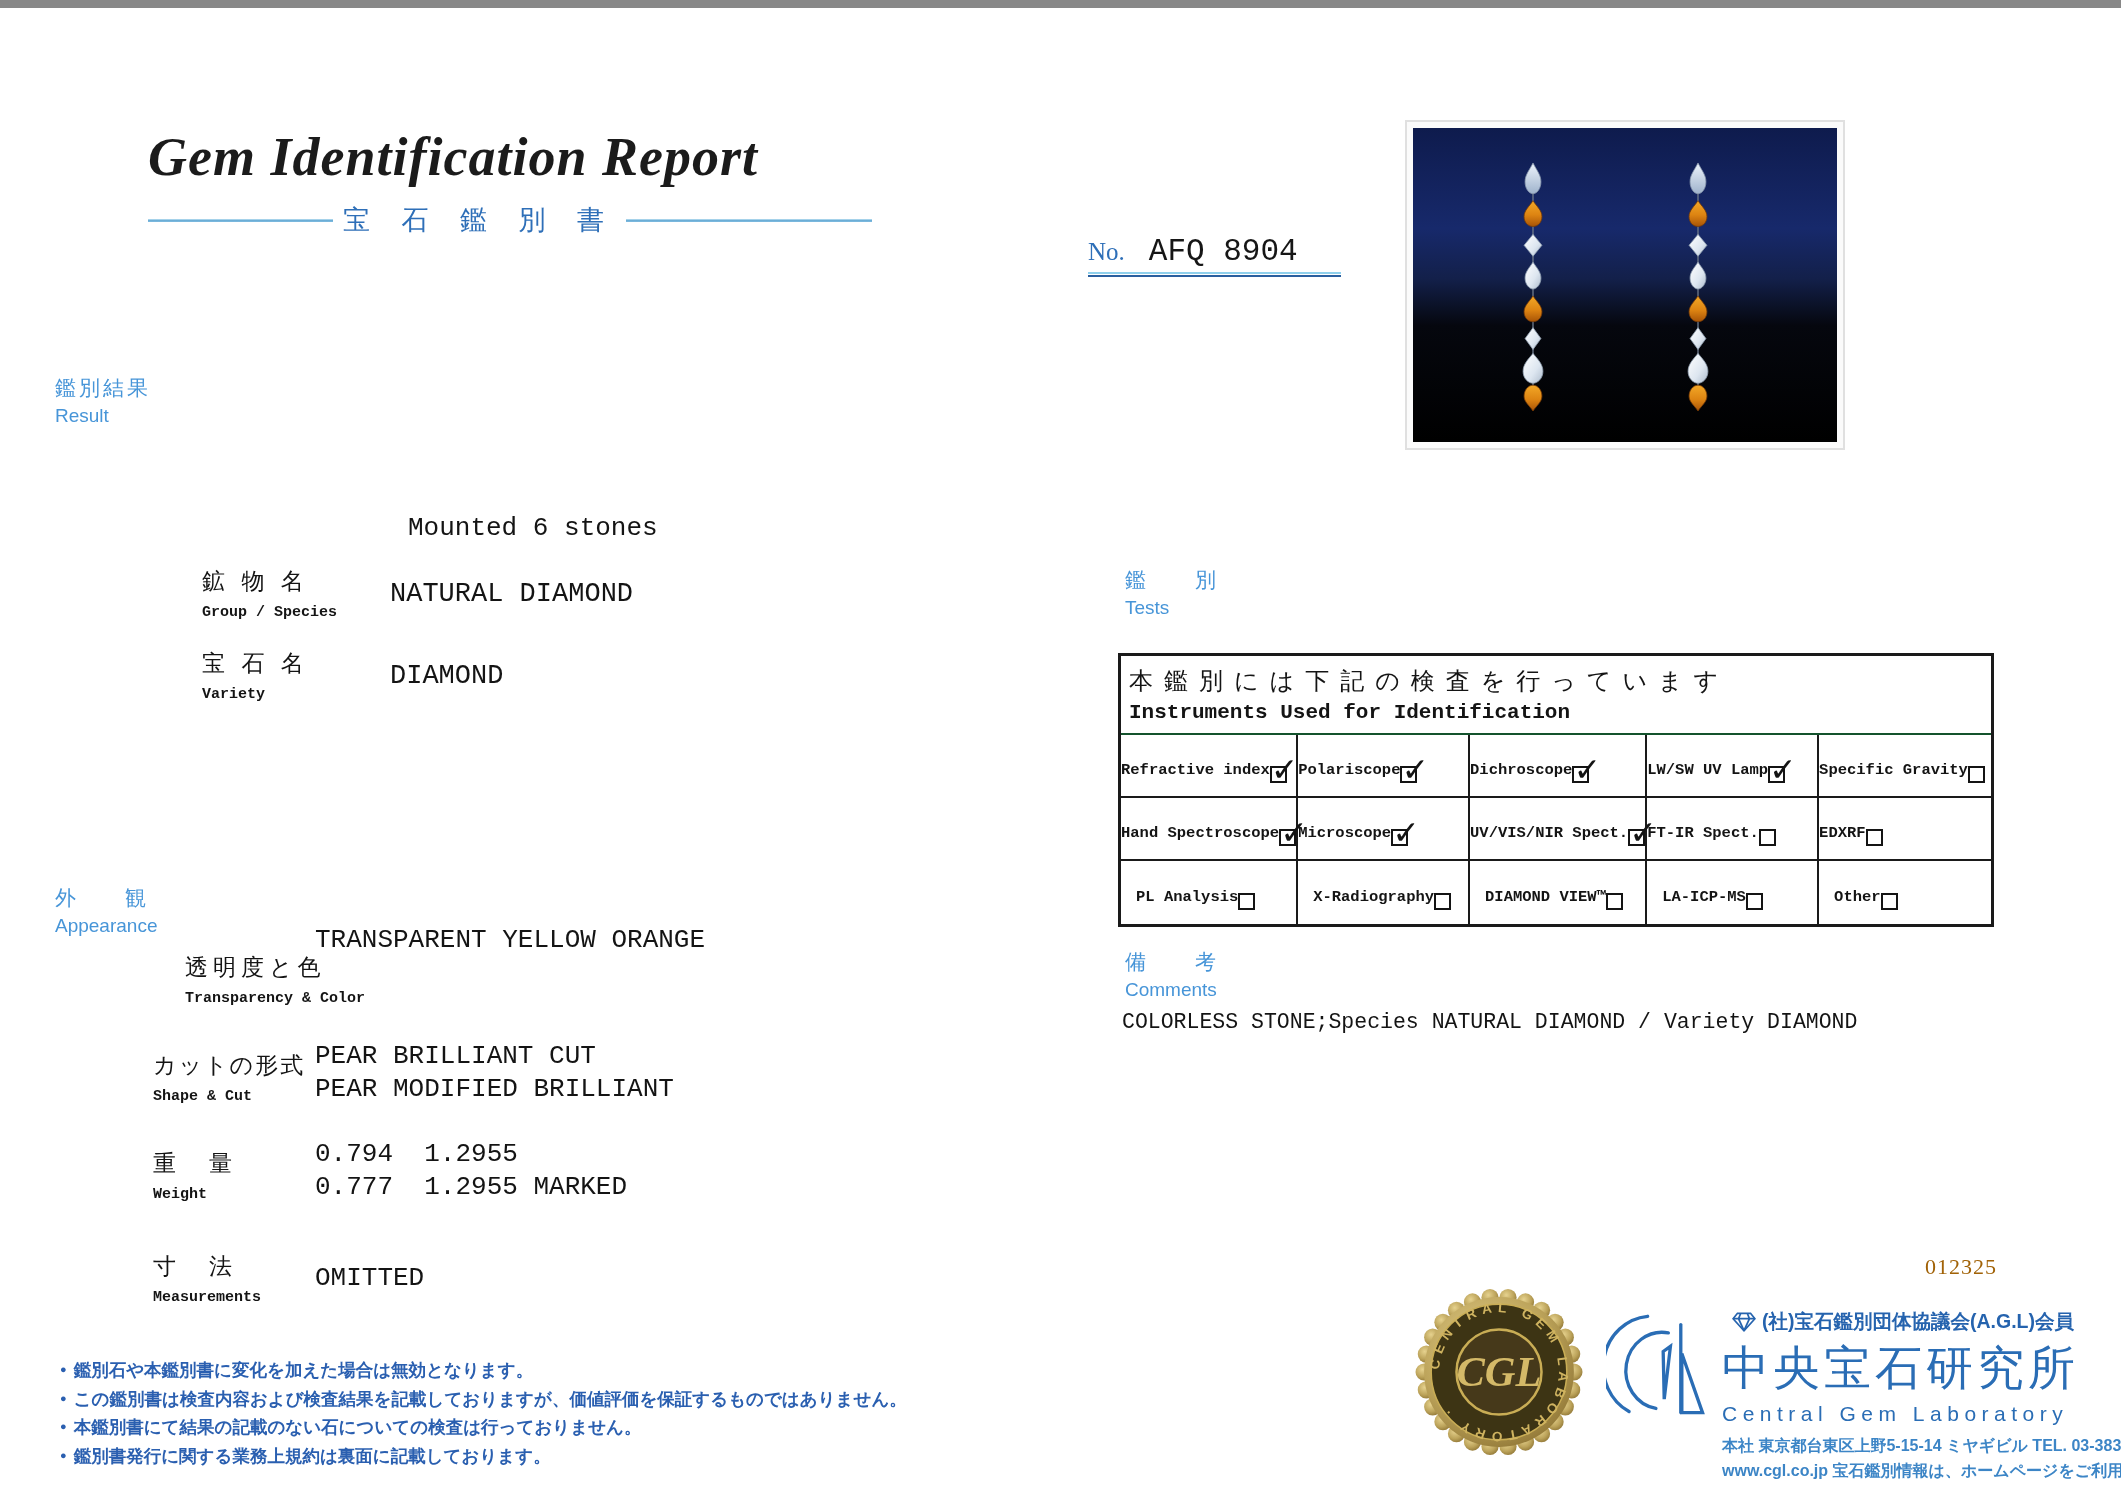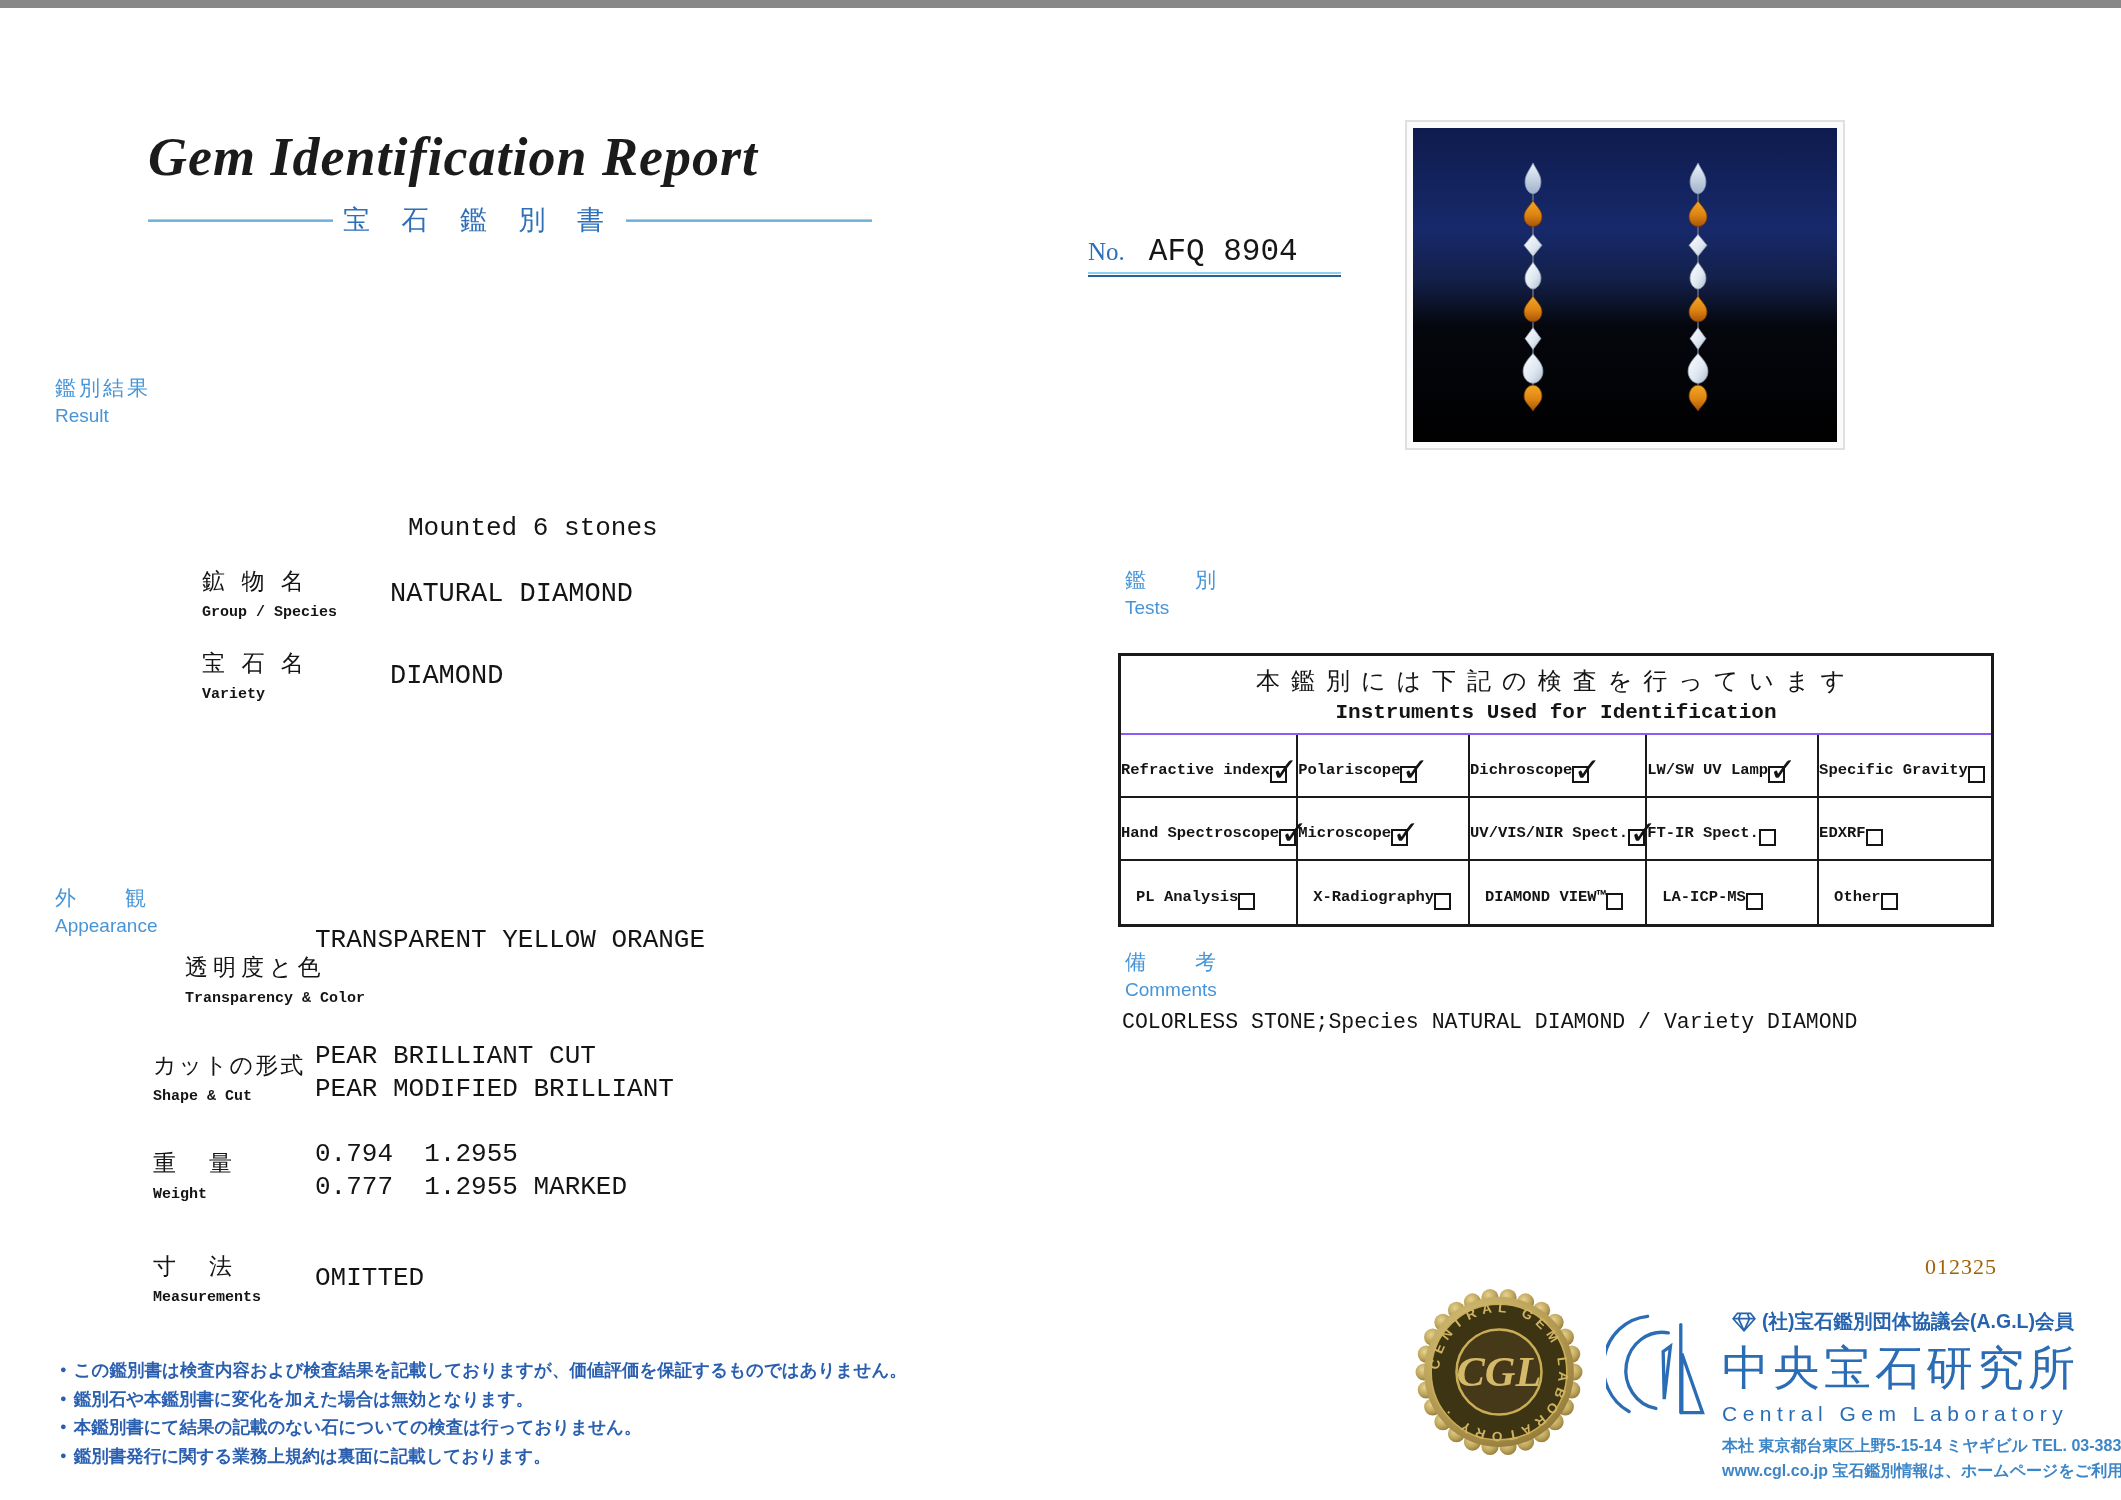--- a/index.html
+++ b/index.html
@@ -32,21 +32,21 @@
 
   
   .mounted { font-family:"Liberation Mono", monospace; font-size:26px; color:#141414; }
   .lbl-jp { font-size:23px; color:#141414; letter-spacing:5px; white-space:nowrap; }
   .lbl-en { font-family:"Liberation Mono", monospace; font-size:15px; font-weight:700; color:#141414; margin-top:7px; }
   .val { font-family:"Liberation Mono", monospace; font-size:26px; color:#141414; line-height:33px; white-space:pre; }
   .val.big { font-size:27px; }
 
   
   .inst-table { width:876px; border:3px solid #1a1a1a; background:#fff; }
-  .inst-header { border-bottom:2px solid #8b5cf6; padding:9px 0 9px; text-align:center; }
+  .inst-header { border-bottom:2px solid #14532d; padding:9px 8px 9px; }
   .inst-title-jp { font-size:24px; color:#141414; letter-spacing:11px; }
   .inst-title-en { font-family:"Liberation Mono", monospace; font-size:21px; font-weight:700; color:#141414; margin-top:4px; }
   .inst-grid { display:grid; grid-template-columns:repeat(5,1fr); grid-auto-rows:63px; }
   .inst-cell { border-right:2px solid #1a1a1a; border-bottom:2px solid #1a1a1a;
                display:flex; align-items:center; padding-top:8px; }
   .inst-cell:nth-child(5n) { border-right:none; }
   .inst-cell:nth-child(n+11) { border-bottom:none;padding-left:15px; }
   .inst-name { font-family:"Liberation Mono", monospace; font-size:15.5px; font-weight:700; color:#141414; white-space:nowrap; }
   .cb-wrap { position:relative; width:17px; height:17px; margin-top:9px; }
   .cb-box { position:absolute; inset:0; border:2px solid #141414; }
@@ -297,22 +297,22 @@
       </div>
   </div>
 
   <div class="abs" style="left:1125px; top:940px;">
     <div class="sec-jp" style="letter-spacing:14px;">備　考</div>
     <div class="sec-en">Comments</div>
   </div>
   <div class="abs comment-text" style="left:1122px; top:1002px;">COLORLESS STONE;Species NATURAL DIAMOND / Variety DIAMOND</div>
 
   <div class="abs" style="left:60px; top:1348px;">
+      <div class="note-item">鑑別石や本鑑別書に変化を加えた場合は無効となります。</div>
       <div class="note-item">この鑑別書は検査内容および検査結果を記載しておりますが、価値評価を保証するものではありません。</div>
-      <div class="note-item">鑑別石や本鑑別書に変化を加えた場合は無効となります。</div>
       <div class="note-item">本鑑別書にて結果の記載のない石についての検査は行っておりません。</div>
       <div class="note-item">鑑別書発行に関する業務上規約は裏面に記載しております。</div>
     </div>
 
   <div class="abs serial" style="left:1925px; top:1246px;">012325</div>
 
   <svg class="abs" style="left:1415px; top:1280px;" width="168" height="168" viewBox="0 0 166 166">
     <g id="sealScallops">
         <circle cx="157.0" cy="83.0" r="8.5" fill="url(#goldGrad)"></circle>
         <circle cx="154.8" cy="100.7" r="8.5" fill="url(#goldGrad)"></circle>

